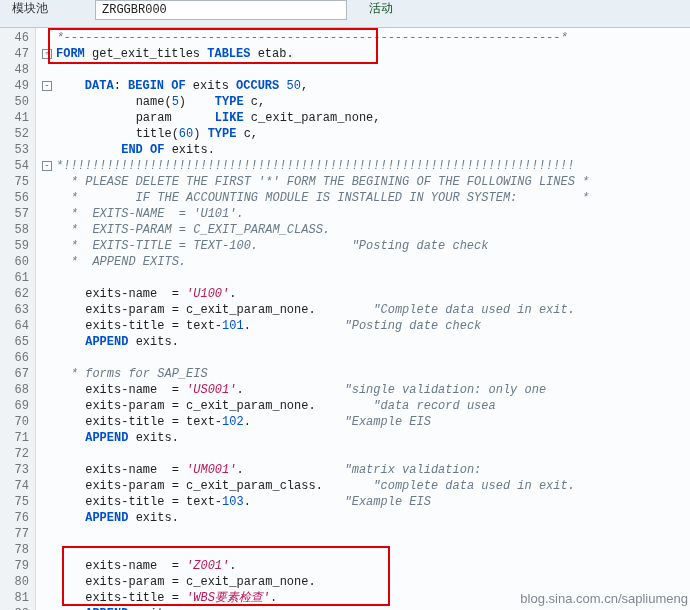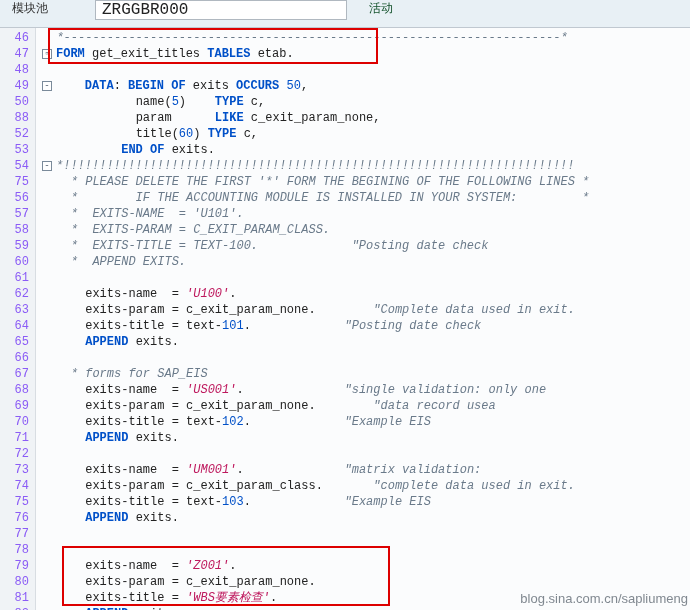--- a/index.html
+++ b/index.html
@@ -1,25 +1,25 @@
 <!DOCTYPE html>
 <html><head>
 <meta charset="utf-8">
 <style>
   * { margin: 0; padding: 0; box-sizing: border-box; }
   body { font-family: "Microsoft YaHei", Arial, sans-serif; font-size: 12px; background: #f0f0f0; width: 690px; height: 610px; overflow: hidden; position: relative; }
   
   .header-bar { background: #e8f0f5; height: 28px; display: flex; border-bottom: 1px solid #c0c8d0; }
   .header-label { padding: 0 12px; color: #333; }
-  .header-input { margin-left: 35px; background: #fff; border: 1px solid #b0b8c0; height: 20px; width: 252px; padding: 0 6px; font-family: "Courier New", monospace; font-size: 16px; color: #222; }
+  .header-input { margin-left: 35px; background: #fff; border: 1px solid #b0b8c0; height: 20px; width: 252px; padding: 0 6px; font-family: "Courier New", monospace; font-size: 12px; color: #222; }
   .header-status { margin-left: 22px; color: #14532d; }
   
   .editor-wrap { display: flex; height: calc(100% - 28px); }
   .gutter { width: 36px; background: #f0f3f6; border-right: 1px solid #d8dde2; text-align: right; padding-top: 2px; }
-  .gutter .ln { font-family: "Courier New", monospace; font-size: 12px; color: #8b5cf6; line-height: 16px; height: 16px; padding-right: 6px; }
+  .gutter .ln { font-family: "Courier New", monospace; font-size: 12px; color: #737373; line-height: 16px; height: 16px; padding-right: 6px; }
   
   .code-area { flex: 1; background: #fbfcfd; font-family: "Courier New", monospace; font-size: 12px; line-height: 16px; padding-top: 2px; padding-left: 6px; position: relative; white-space: pre; color: #333; }
   .code-line { height: 16px; }
   
   .fold { display: inline-block; width: 10px; height: 10px; border: 1px solid #7a8a9a; background: #fff; color: #4a5a6a; font-size: 9px; line-height: 8px; text-align: center; margin-right: 4px; vertical-align: 1px; }
   
   .kw-blue { color: #0050c8; font-weight: bold; }
   .ident { color: #222; }
   .num { color: #0050c8; }
   .str { color: #be185d; font-style: italic; }
@@ -40,21 +40,21 @@
   <span class="header-status">活动</span>
 </div>
 
 <div class="editor-wrap">
   <div class="gutter" id="gutter">
       <div class="ln">46</div>
       <div class="ln">47</div>
       <div class="ln">48</div>
       <div class="ln">49</div>
       <div class="ln">50</div>
-      <div class="ln">88</div>
+      <div class="ln">41</div>
       <div class="ln">52</div>
       <div class="ln">53</div>
       <div class="ln">54</div>
       <div class="ln">75</div>
       <div class="ln">56</div>
       <div class="ln">57</div>
       <div class="ln">58</div>
       <div class="ln">59</div>
       <div class="ln">60</div>
       <div class="ln">61</div>

